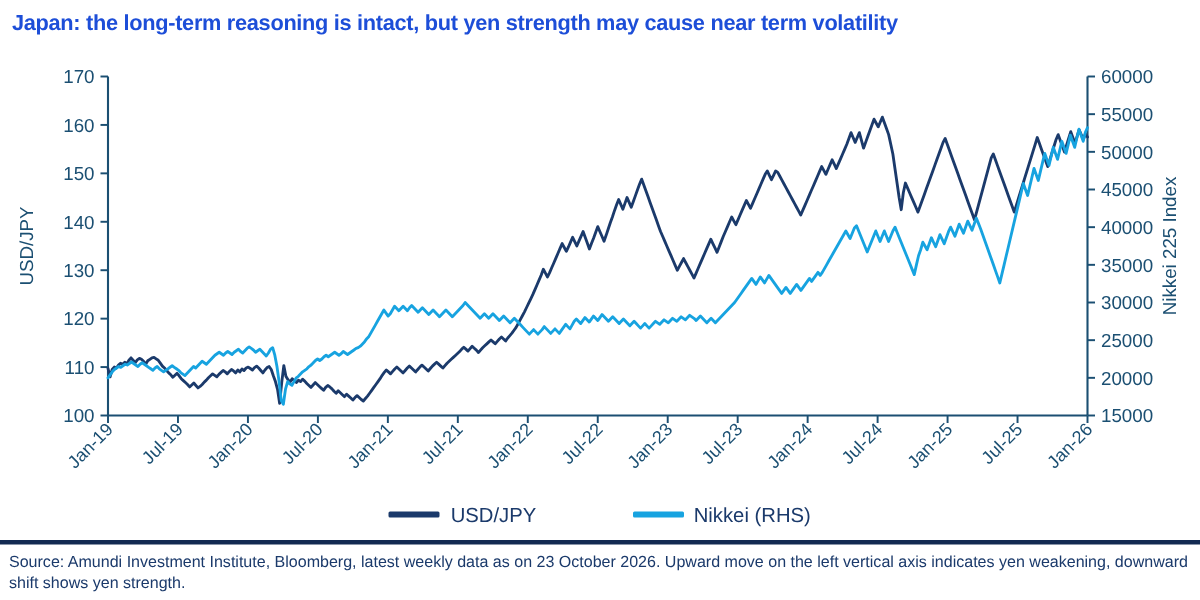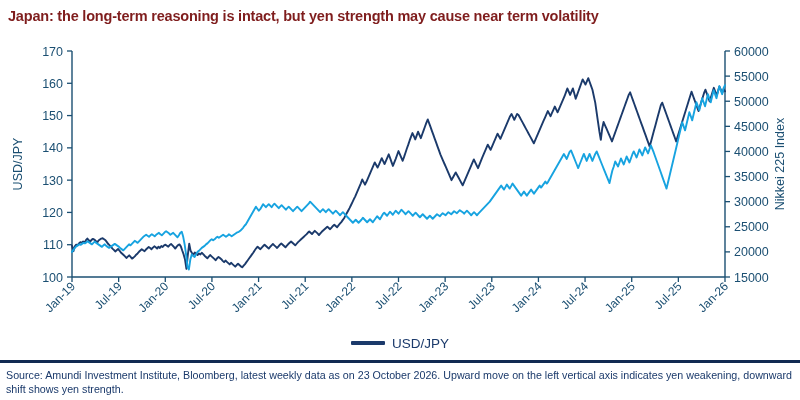--- a/index.html
+++ b/index.html
@@ -3,21 +3,21 @@
 <meta charset="utf-8">
 <style>
   html,body{margin:0;padding:0;}
   body{
     width:800px;height:400px;background:#ffffff;
     font-family:"Liberation Sans",sans-serif;
     color:#1b3a6b;overflow:hidden;position:relative;
   }
   #title{
     position:absolute;left:8px;top:8px;width:784px;
-    font-size:14.5px;font-weight:bold;color:#7f1d1d;
+    font-size:14.5px;font-weight:bold;color:#1d4ed8;
     letter-spacing:-0.2px;white-space:nowrap;
   }
   #chart-wrap{position:absolute;left:0;top:36px;width:800px;height:320px;}
   svg{display:block;}
   .axis-line{stroke:#1b4f72;stroke-width:1.4;fill:none;}
   .tick{stroke:#1b4f72;stroke-width:1.3;}
   .ticklbl{fill:#1b4f72;font-size:12.5px;font-family:"Liberation Sans",sans-serif;}
   .axtitle{fill:#1b4f72;font-size:12.5px;font-family:"Liberation Sans",sans-serif;}
   .xlbl{fill:#1b4f72;font-size:12px;font-family:"Liberation Sans",sans-serif;}
   .series{fill:none;stroke-width:1.9;stroke-linejoin:round;stroke-linecap:round;}
@@ -123,17 +123,21 @@
     <text id="ytitle" class="axtitle" text-anchor="middle" transform="translate(22,128) rotate(-90)">USD/JPY</text>
     <text id="y2title" class="axtitle" text-anchor="middle" transform="translate(784,128) rotate(-90)">Nikkei 225 Index</text>
   </svg>
 </div>
 
 <div id="legend">
     <div class="leg-item">
       <span class="leg-swatch" style="background: rgb(27, 58, 107);"></span>
       <span class="leg-text">USD/JPY</span>
     </div>
+    <div class="leg-item">
+      <span class="leg-swatch" style="background: rgb(23, 163, 224);"></span>
+      <span class="leg-text">Nikkei (RHS)</span>
+    </div>
   </div>
 
 <div id="rule"></div>
 
 <div id="source">Source: Amundi Investment Institute, Bloomberg, latest weekly data as on 23 October 2026. Upward move on the left vertical axis indicates yen weakening, downward shift shows yen strength.</div>
 
 </body></html>

